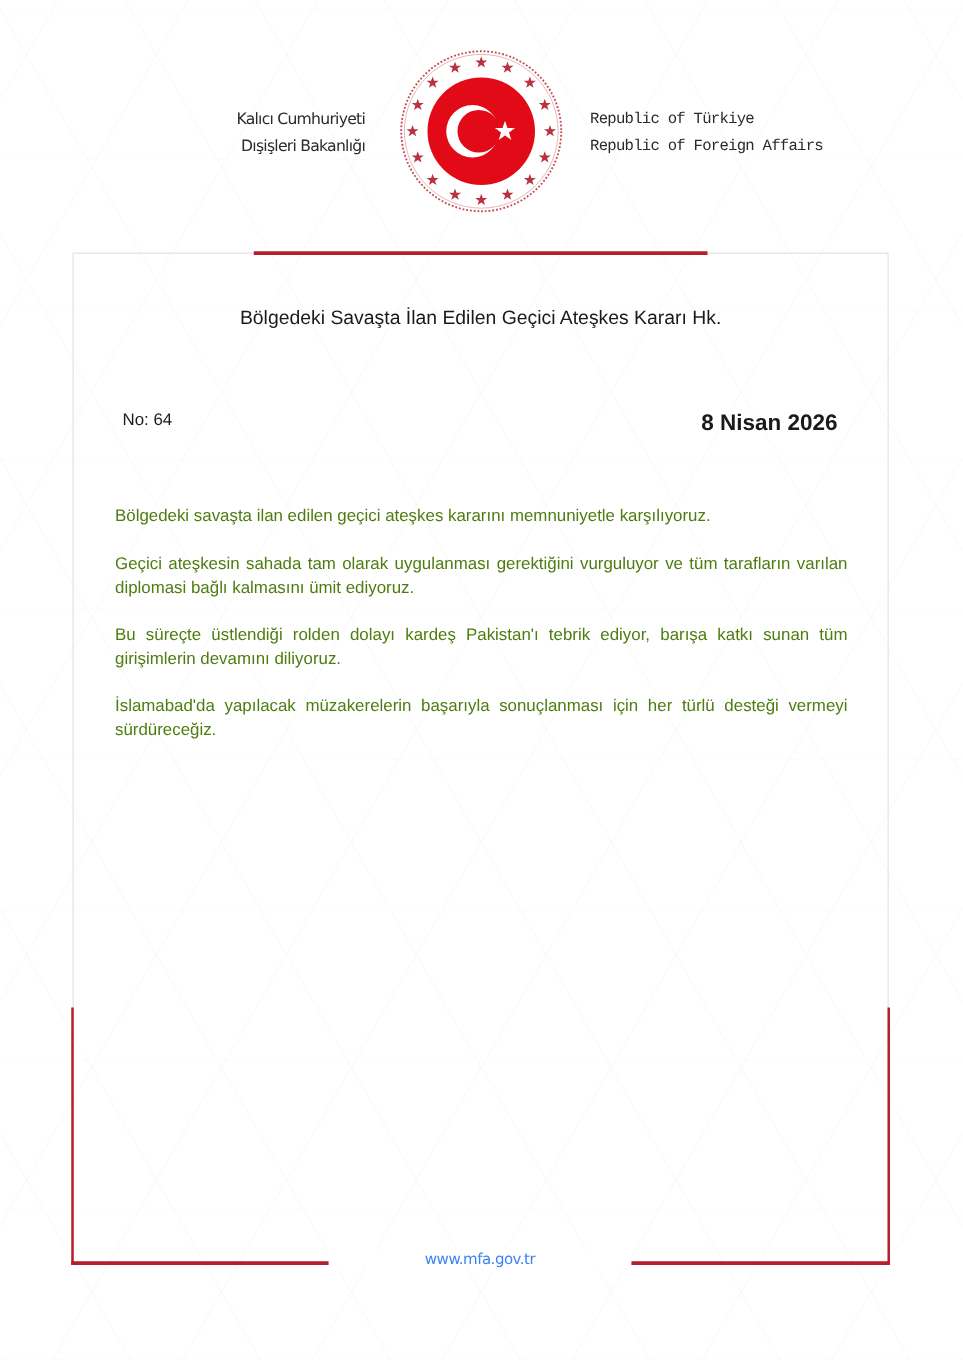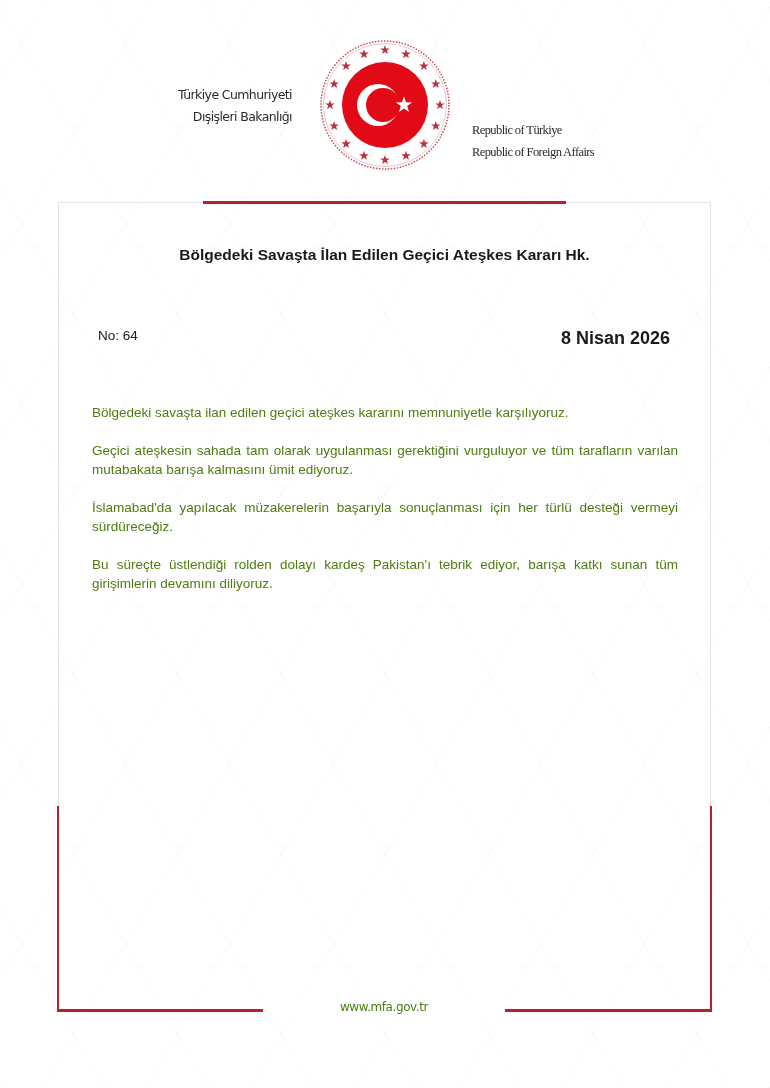--- a/index.html
+++ b/index.html
@@ -22,25 +22,24 @@
     .header-left {
       position: absolute; left: 150px; width: 142px; top: 84px;
       text-align: right;
       font-family: "DejaVu Sans", sans-serif;
       font-size: 12.5px; line-height: 22px;
       color: #2a2a2a;
       letter-spacing: -0.6px;
     }
     .header-right {
       position: absolute; left: 472px; top: 84px;
-      font-family: Liberation Serif, serif;
+      font-family: Liberation Mono, monospace;
       font-size: 12.5px; line-height: 22px;
       color: #2a2a2a;
       letter-spacing: -0.6px;
-      margin-top: 35px;
     }
     .logo {
       position: absolute; left: 318px; top: 38px;
       width: 134px; height: 134px;
     }
     .frame {
       position: absolute; left: 58px; top: 202px;
       width: 653px; height: 808px;
       border: 1px solid #e4e4e4;
       box-sizing: border-box;
@@ -49,28 +48,28 @@
     .red-top { left: 203px; top: 201px; width: 363px; height: 3px; }
     .red-left { left: 57px; top: 806px; width: 2px; height: 206px; }
     .red-right { left: 710px; top: 806px; width: 2px; height: 206px; }
     .red-bottom-left { left: 57px; top: 1009px; width: 206px; height: 3px; }
     .red-bottom-right { left: 505px; top: 1009px; width: 207px; height: 3px; }
     .footer-url {
       position: absolute; left: 263px; width: 242px; top: 1000px;
       text-align: center;
       font-family: "DejaVu Sans", sans-serif;
       font-size: 12px;
-      color: #4d7c0f;
+      color: #3b82f6;
       background: #fff;
       letter-spacing: -0.4px;
     }
     .doc-title {
       position: absolute; left: 58px; width: 653px; top: 246px;
       text-align: center;
-      font-weight: bold; font-size: 15.5px;
+      font-weight: normal; font-size: 15.5px;
       color: #1a1a1a;
     }
     .doc-no {
       position: absolute; left: 98px; top: 328px;
       font-weight: normal; font-size: 13.5px;
     }
     .doc-date {
       position: absolute; right: 100px; top: 328px;
       font-weight: bold; font-size: 18px;
     }
@@ -83,21 +82,21 @@
       margin: 0 0 19px 0;
       text-align: justify;
     }
   </style>
 </head>
 <body>
 
 <div class="bg-pattern"></div>
 
 <div class="header-left">
-  <div>Türkiye Cumhuriyeti</div>
+  <div>Kalıcı Cumhuriyeti</div>
   <div>Dışişleri Bakanlığı</div>
 </div>
 
 <div class="logo">
   <svg width="134" height="134" viewBox="0 0 134 134">
     <circle cx="67" cy="67" r="64" fill="none" stroke="#c84a55" stroke-width="1.5" stroke-dasharray="1.5 1.5"></circle>
     <circle cx="67" cy="67" r="61.5" fill="none" stroke="#d8a0a5" stroke-width="0.6"></circle>
     <g id="stars" fill="#b8323f">
       <g transform="translate(67,12)">
           <polygon points="0,-5 1.2,-1.6 4.8,-1.6 1.9,0.6 3,4 0,2 -3,4 -1.9,0.6 -4.8,-1.6 -1.2,-1.6"></polygon>
@@ -168,18 +167,18 @@
 <div class="red-line red-right"></div>
 <div class="red-line red-bottom-left"></div>
 <div class="red-line red-bottom-right"></div>
 
 <div class="doc-title">Bölgedeki Savaşta İlan Edilen Geçici Ateşkes Kararı Hk.</div>
 <div class="doc-no">No: 64</div>
 <div class="doc-date">8 Nisan 2026</div>
 
 <div class="body-text">
   <p>Bölgedeki savaşta ilan edilen geçici ateşkes kararını memnuniyetle karşılıyoruz.</p>
-  <p>Geçici ateşkesin sahada tam olarak uygulanması gerektiğini vurguluyor ve tüm tarafların varılan mutabakata barışa kalmasını ümit ediyoruz.</p>
+  <p>Geçici ateşkesin sahada tam olarak uygulanması gerektiğini vurguluyor ve tüm tarafların varılan diplomasi bağlı kalmasını ümit ediyoruz.</p>
+  <p>Bu süreçte üstlendiği rolden dolayı kardeş Pakistan'ı tebrik ediyor, barışa katkı sunan tüm girişimlerin devamını diliyoruz.</p>
   <p>İslamabad'da yapılacak müzakerelerin başarıyla sonuçlanması için her türlü desteği vermeyi sürdüreceğiz.</p>
-  <p>Bu süreçte üstlendiği rolden dolayı kardeş Pakistan'ı tebrik ediyor, barışa katkı sunan tüm girişimlerin devamını diliyoruz.</p>
 </div>
 
 <div class="footer-url">www.mfa.gov.tr</div>
 
 </body></html>

